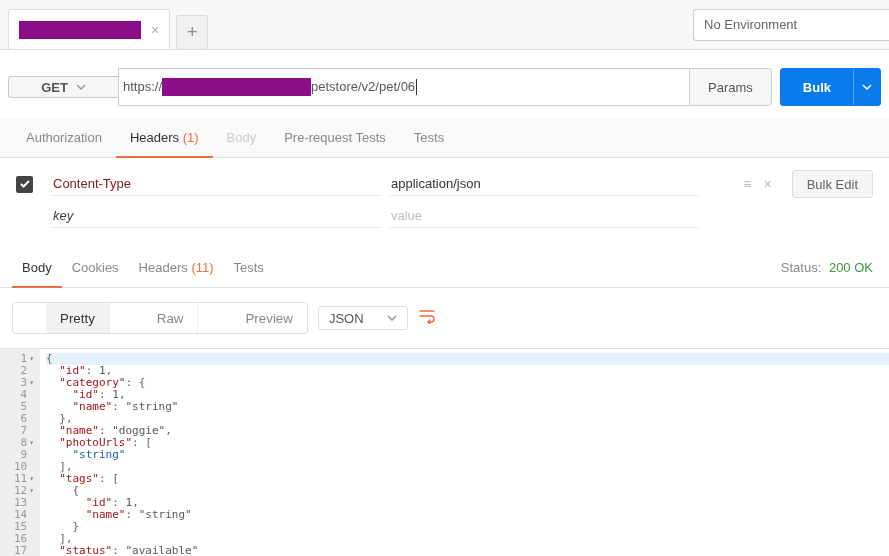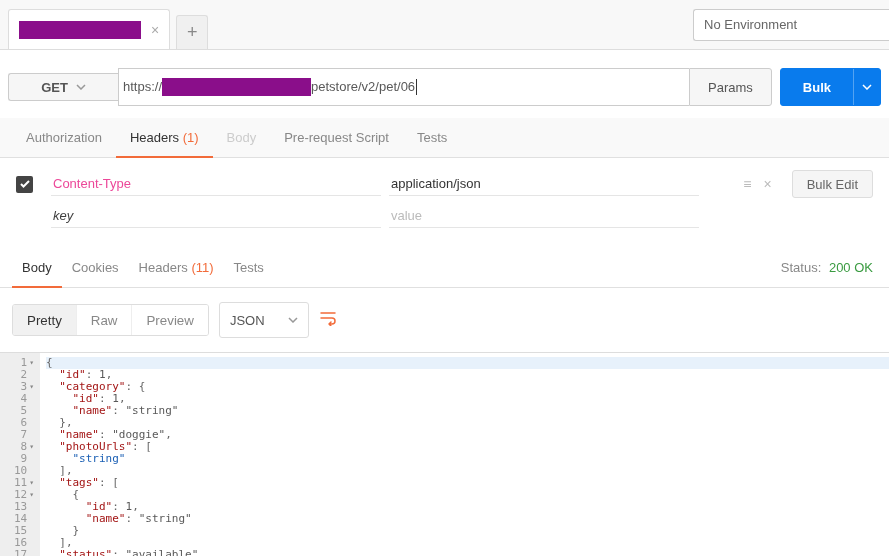--- a/index.html
+++ b/index.html
@@ -7,59 +7,59 @@
     
     .top-bar { display: flex; align-items: center; height: 50px; border-bottom: 1px solid #ddd; background: #f8f8f8; }
     .tabs-area { flex: 1; display: flex; align-items: flex-end; height: 100%; }
     .tab { display: flex; align-items: center; height: 40px; padding: 0 10px; border: 1px solid #ddd; border-bottom: none; border-top-left-radius: 3px; border-top-right-radius: 3px; background: #fff; margin-left: 8px; }
     .tab-redacted { width: 122px; height: 18px; background: #8a0e8a; display: inline-block; }
     .tab-close { margin-left: 10px; color: #aaa; font-size: 14px; }
     .tab-add { display: flex; align-items: center; justify-content: center; width: 32px; height: 34px; margin-left: 6px; border: 1px solid #ddd; border-bottom: none; border-radius: 3px 3px 0 0; background: #f0f0f0; color: #888; font-size: 18px; }
     .env-select { width: 196px; height: 32px; border: 1px solid #ccc; border-right: none; border-radius: 3px 0 0 3px; margin-right: 0; display: flex; align-items: center; padding: 0 10px; background: #fff; color: #666; }
     
     .request-row { display: flex; align-items: center; padding: 18px 8px 12px 8px; gap: 0; }
-    .method-btn { display: flex; align-items: center; justify-content: center; gap: 8px; height: 28px; padding: 0 20px; border: 1px solid #ccc; border-right: none; border-radius: 3px 0 0 3px; background: #f6f6f6; color: #555; font-weight: 600; width: 110px; }
+    .method-btn { display: flex; align-items: center; justify-content: center; gap: 8px; height: 22px; padding: 0 20px; border: 1px solid #ccc; border-right: none; border-radius: 3px 0 0 3px; background: #f6f6f6; color: #555; font-weight: 600; width: 110px; }
     .url-input { flex: 1; height: 38px; border: 1px solid #ccc; border-right: none; padding: 0 4px; line-height: 36px; display: flex; align-items: center; position: relative; }
     .url-redacted { width: 149px; height: 18px; background: #8a0e8a; display: inline-block; vertical-align: middle; }
     .params-btn { height: 38px; padding: 0 18px; border: 1px solid #ccc; border-radius: 0 3px 3px 0; background: #f6f6f6; color: #555; display: flex; align-items: center; }
     .send-btn { height: 38px; margin-left: 8px; background: #097bed; border: 1px solid #097bed; border-radius: 3px; display: flex; align-items: center; }
     .send-main { padding: 0 22px; color: #fff; font-weight: 600; height: 100%; display: flex; align-items: center; }
     .send-drop { border-left: 1px solid rgba(255,255,255,.3); padding: 0 8px; height: 100%; display: flex; align-items: center; }
     
     .req-tabs { display: flex; align-items: center; border-bottom: 1px solid #e0e0e0; padding: 0 12px; background: #f9f9f9; }
     .req-tab { padding: 12px 14px; color: #888; cursor: pointer; position: relative; }
     .req-tab.active { color: #333; }
     .req-tab .count { color: #f26b3a; }
     .req-tab.active::after { content: ""; position: absolute; left: 0; right: 0; bottom: -1px; height: 2px; background: #f26b3a; }
     
     .headers-editor { padding: 10px 16px 8px 16px; }
     .header-row { display: flex; align-items: center; height: 32px; }
     .checkbox { width: 17px; height: 17px; background: #444; border-radius: 2px; display: flex; align-items: center; justify-content: center; margin-right: 18px; }
     .checkbox svg { width: 12px; height: 12px; }
-    .hfield { flex: 0 0 330px; padding: 4px 2px; border: none; border-bottom: 1px solid #e5e5e5; color: #ec4899; }
+    .hfield { flex: 0 0 330px; padding: 4px 2px; border: none; border-bottom: 1px solid #e5e5e5; color: #7f1d1d; }
     .hfield.placeholder { color: #404040; font-style: italic; }
     .hvalue { flex: 0 0 310px; padding: 4px 2px; border: none; border-bottom: 1px solid #e5e5e5; color: #333; margin-left: 8px; }
     .hvalue.placeholder { color: #bbb; }
     .row-actions { margin-left: auto; display: flex; gap: 12px; color: #bbb; align-items: center; }
     .bulk-edit { margin-left: 20px; display: flex; align-items: center; height: 28px; padding: 0 14px; border: 1px solid #ddd; border-radius: 3px; background: #f5f5f5; color: #666; }
     
     .resp-tabs-row { display: flex; align-items: center; border-bottom: 1px solid #e0e0e0; padding: 0 12px; margin-top: 8px; }
     .resp-tab { padding: 12px 10px; color: #888; cursor: pointer; position: relative; }
     .resp-tab.active { color: #333; }
     .resp-tab.active::after { content: ""; position: absolute; left: 0; right: 0; bottom: -1px; height: 2px; background: #f26b3a; }
     .resp-tab .count { color: #f26b3a; }
     .status-area { margin-left: auto; color: #888; padding-right: 4px; }
     .status-code { color: #3a9b41; margin-left: 4px; }
     
     .viewer-toolbar { display: flex; align-items: center; padding: 14px 12px; gap: 10px; }
     .btn-group { display: flex; border: 1px solid #ddd; border-radius: 3px; overflow: hidden; }
-    .btn-group button { height: 30px; padding: 0 14px; border: none; background: #fff; color: #888; border-right: 1px solid #eee; cursor: pointer; }
+    .btn-group button { height: 30px; padding: 0 14px; border: none; background: #fff; color: #888; border-right: 1px solid #eee; cursor: pointer; margin-left: 33px; }
     .btn-group button:last-child { border-right: none; }
     .btn-group button.active { background: #f1f1f1; color: #333; }
-    .format-sel { display: flex; align-items: center; height: 36px; border: 1px solid #ddd; border-radius: 3px; padding: 0 10px; background: #fff; color: #555; gap: 23px; }
+    .format-sel { display: flex; align-items: center; height: 24px; border: 1px solid #ddd; border-radius: 3px; padding: 0 10px; background: #fff; color: #555; gap: 23px; }
     .wrap-icon { color: #f26b3a; font-size: 16px; }
     
     .code-viewer { display: flex; font-family: Menlo, Consolas, monospace; font-size: 11px; border-top: 1px solid #ddd; }
     .gutter { background: #eee; color: #999; text-align: right; padding: 4px 6px 4px 2px; line-height: 12px; width: 40px; user-select: none; }
     .gutter .ln { display: flex; justify-content: flex-end; align-items: center; height: 12px; }
     .gutter .fold { color: #888; margin-left: 2px; font-size: 8px; }
     .code { flex: 1; padding: 4px 0 4px 6px; line-height: 12px; white-space: pre; }
     .code .line { height: 12px; }
     .code .line.hl { background: #e7f1fb; }
     .t-brace { color: #666; }
@@ -111,21 +111,21 @@
   </div>
 </div>
 
 <div class="req-tabs">
   <div class="req-tab">Authorization</div>
   <div class="req-tab active">
     <span>Headers</span>
     <span class="count">(1)</span>
   </div>
   <div class="req-tab" style="color:#ccc">Body</div>
-  <div class="req-tab">Pre-request Script</div>
+  <div class="req-tab">Pre-request Tests</div>
   <div class="req-tab">Tests</div>
 </div>
 
 <div class="headers-editor">
   <div class="header-row">
     <div class="checkbox">
       <svg viewBox="0 0 12 12">
           <path d="M2 6l2.5 2.5L10 3" stroke="#fff" stroke-width="2" fill="none"></path>
         </svg>
     </div>

